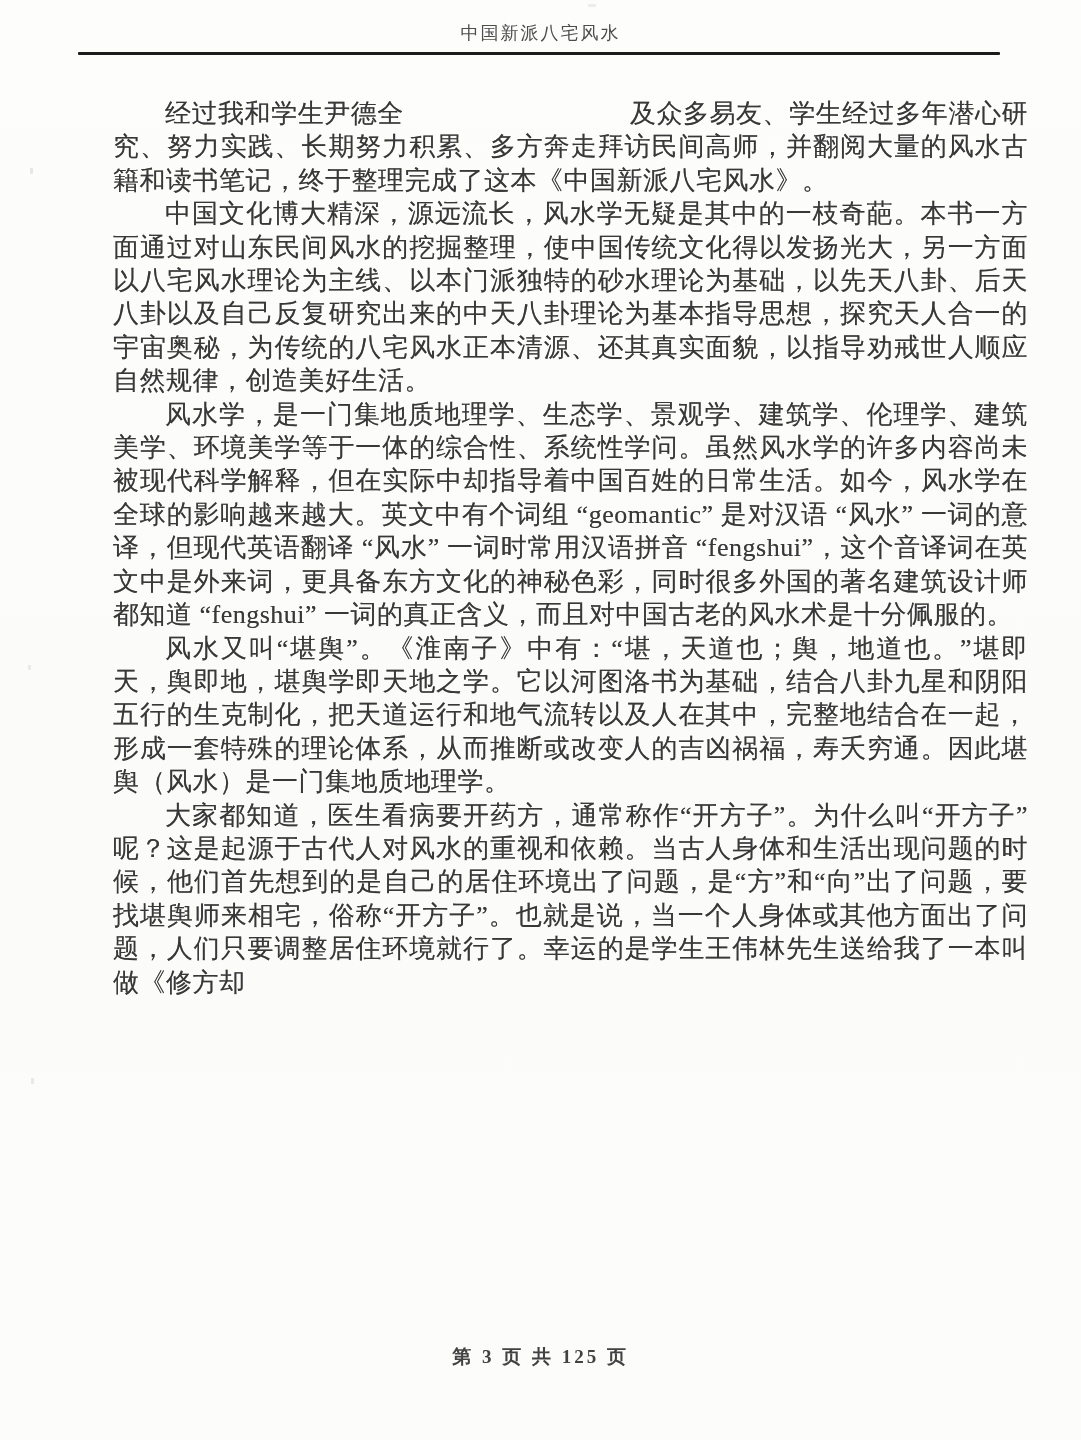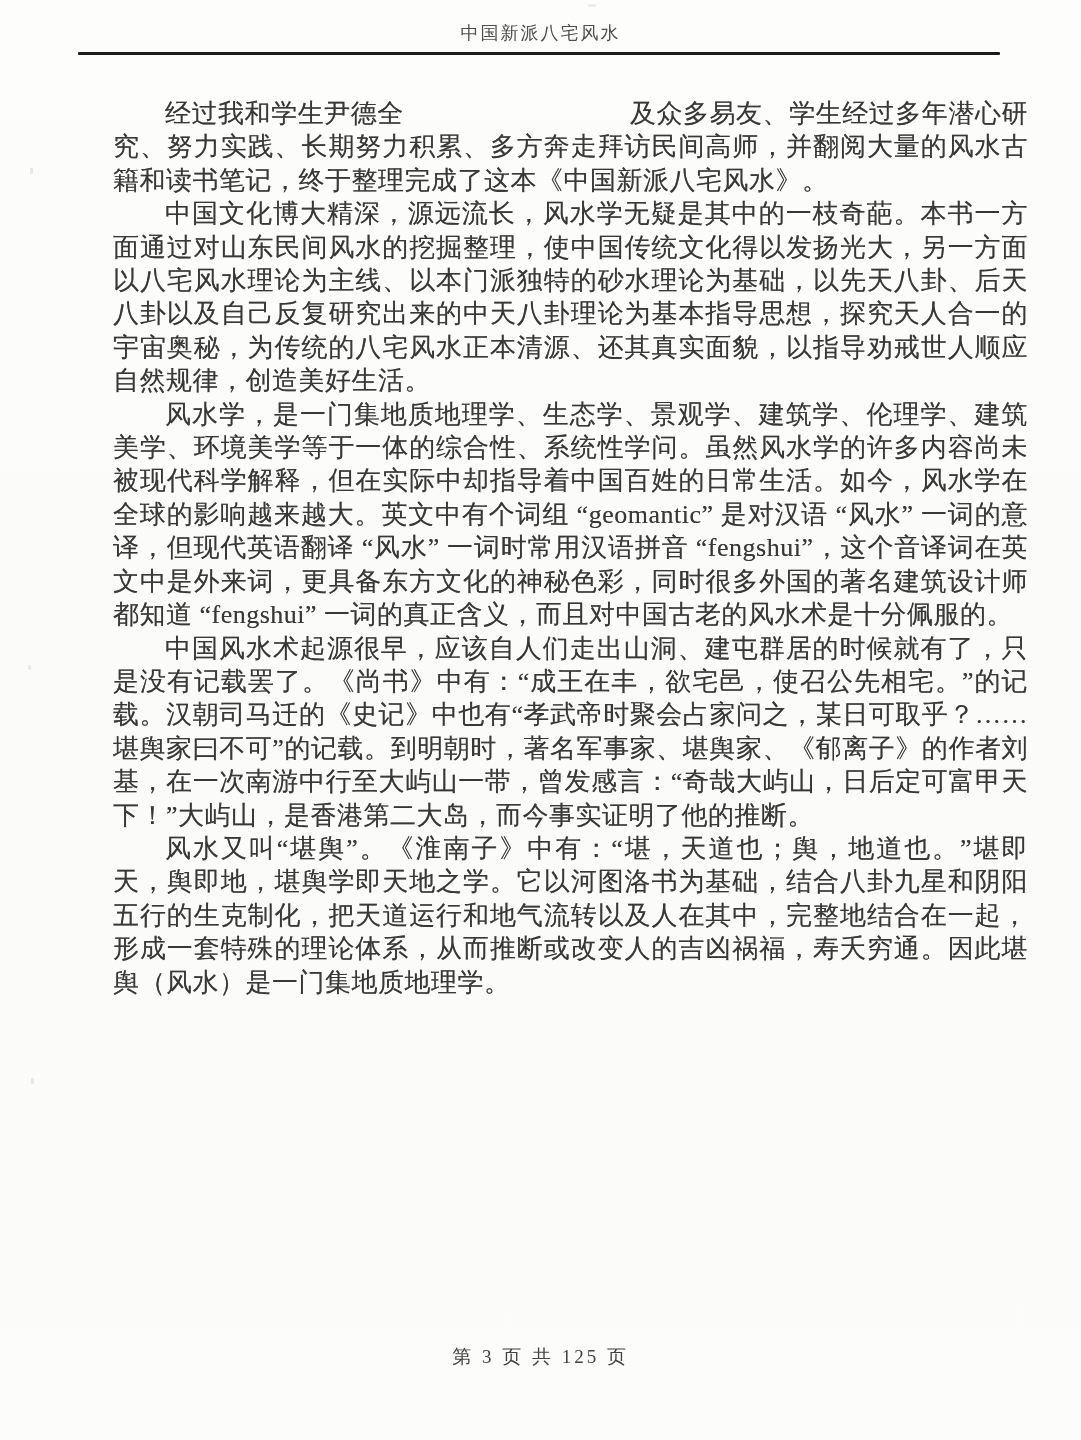--- a/index.html
+++ b/index.html
@@ -65,20 +65,21 @@
     height: 1px;
   }
 
   
   .page-footer {
     position: absolute;
     top: 1344px;
     left: 0;
     right: 0;
     text-align: center;
+    font-weight: bold;
   }
   .page-number {
     font-size: 19px;
     letter-spacing: 3px;
     color: #424242;
   }
 
   
   .speck {
     position: absolute;
@@ -104,21 +105,21 @@
     <div class="running-title">中国新派八宅风水</div>
     <div class="header-rule"></div>
   </div>
 
   <div class="page-body">
     <p>
       <span>经过我和学生尹德全</span><span class="redacted-gap"></span><span>及众多易友、学生经过多年潜心研究、努力实践、长期努力积累、多方奔走拜访民间高师，并翻阅大量的风水古籍和读书笔记，终于整理完成了这本《中国新派八宅风水》。</span>
     </p>
     <p>中国文化博大精深，源远流长，风水学无疑是其中的一枝奇葩。本书一方面通过对山东民间风水的挖掘整理，使中国传统文化得以发扬光大，另一方面以八宅风水理论为主线、以本门派独特的砂水理论为基础，以先天八卦、后天八卦以及自己反复研究出来的中天八卦理论为基本指导思想，探究天人合一的宇宙奥秘，为传统的八宅风水正本清源、还其真实面貌，以指导劝戒世人顺应自然规律，创造美好生活。</p>
     <p>风水学，是一门集地质地理学、生态学、景观学、建筑学、伦理学、建筑美学、环境美学等于一体的综合性、系统性学问。虽然风水学的许多内容尚未被现代科学解释，但在实际中却指导着中国百姓的日常生活。如今，风水学在全球的影响越来越大。英文中有个词组 “geomantic” 是对汉语 “风水” 一词的意译，但现代英语翻译 “风水” 一词时常用汉语拼音 “fengshui”，这个音译词在英文中是外来词，更具备东方文化的神秘色彩，同时很多外国的著名建筑设计师都知道 “fengshui” 一词的真正含义，而且对中国古老的风水术是十分佩服的。</p>
-    <p>中国风水术起源很早，应该自人们走出山洞、建屯群居的时候就有了，只是没有记载罢了。《尚书》中有：“成王在丰，欲宅邑，使召公先相宅。”的记载。汉朝司马迁的《史记》中也有“孝武帝时聚会占家问之，某日可取乎？……堪舆家曰不可”的记载。到明朝时，著名军事家、堪舆家、《郁离子》的作者刘基，在一次南游中行至大屿山一带，曾发感言：“奇哉大屿山，日后定可富甲天下！”大屿山，是香港第二大岛，而今事实证明了他的推断。</p>
     <p>风水又叫“堪舆”。《淮南子》中有：“堪，天道也；舆，地道也。”堪即天，舆即地，堪舆学即天地之学。它以河图洛书为基础，结合八卦九星和阴阳五行的生克制化，把天道运行和地气流转以及人在其中，完整地结合在一起，形成一套特殊的理论体系，从而推断或改变人的吉凶祸福，寿夭穷通。因此堪舆（风水）是一门集地质地理学。</p>
+    <p>大家都知道，医生看病要开药方，通常称作“开方子”。为什么叫“开方子”呢？这是起源于古代人对风水的重视和依赖。当古人身体和生活出现问题的时候，他们首先想到的是自己的居住环境出了问题，是“方”和“向”出了问题，要找堪舆师来相宅，俗称“开方子”。也就是说，当一个人身体或其他方面出了问题，人们只要调整居住环境就行了。幸运的是学生王伟林先生送给我了一本叫做《修方却</p>
   </div>
 
   <div class="page-footer">
     <div class="page-number">第 3 页 共 125 页</div>
   </div>
 
 </div>
 
 </body></html>

